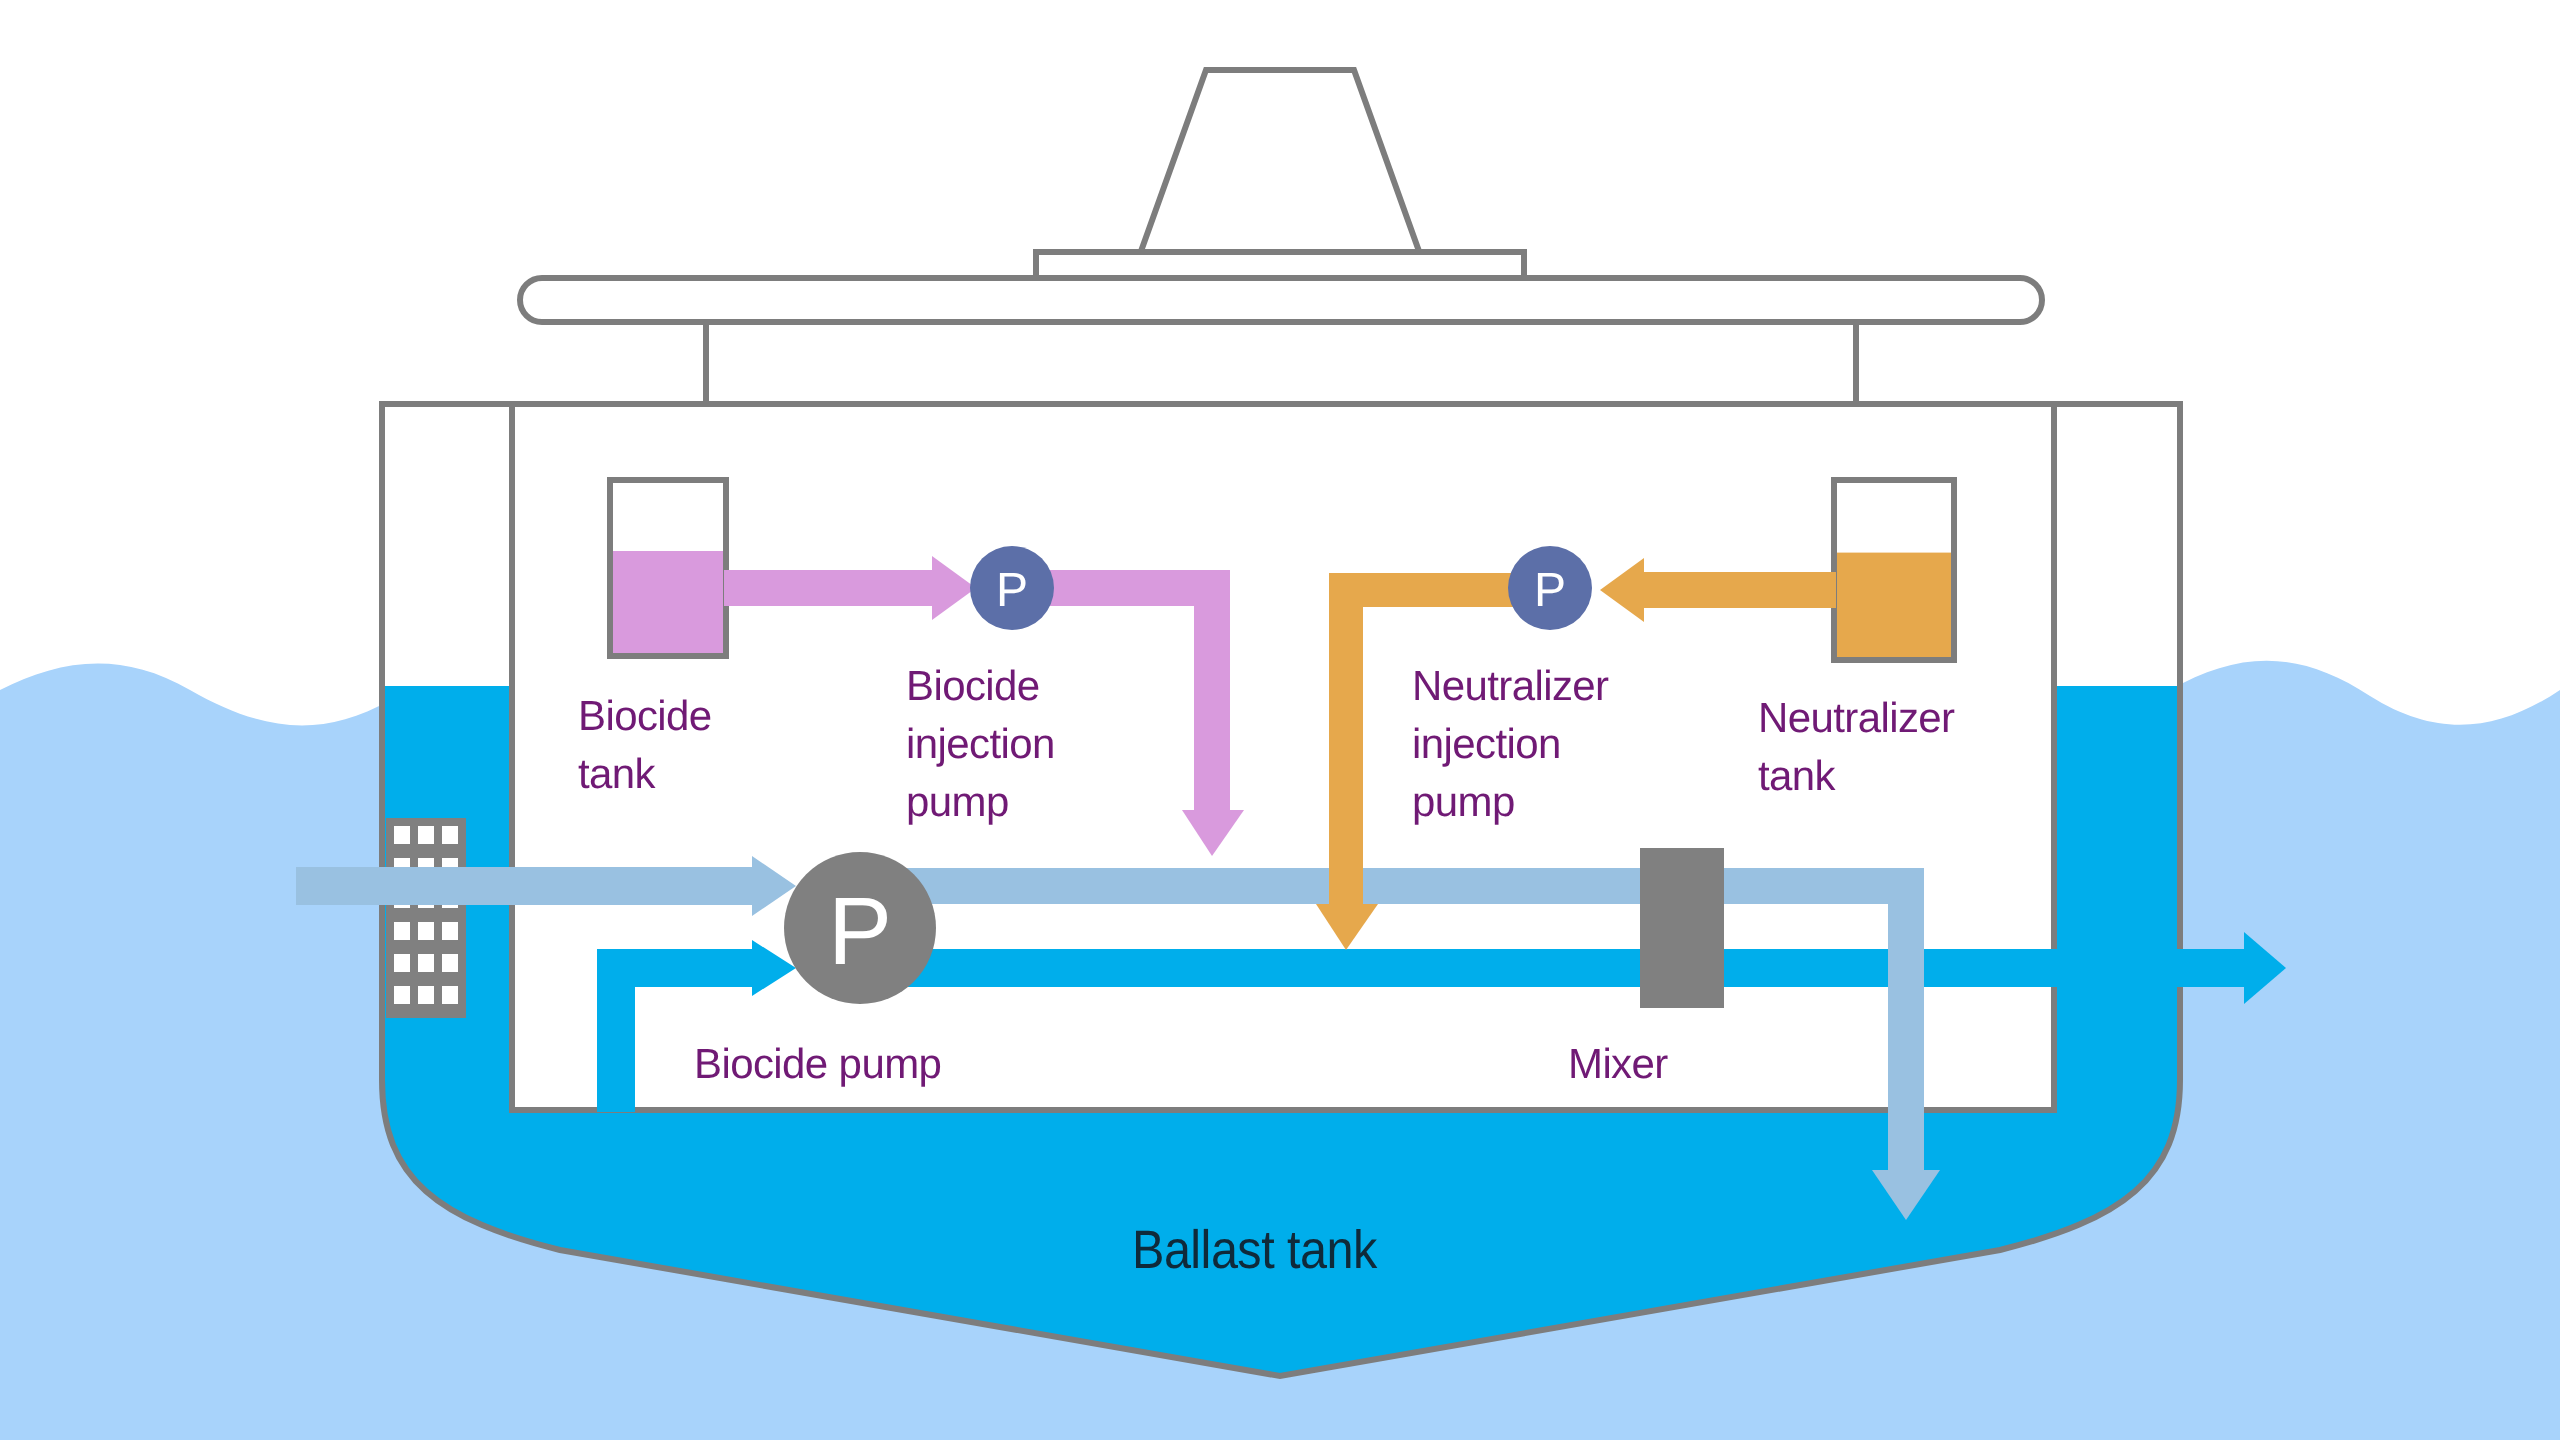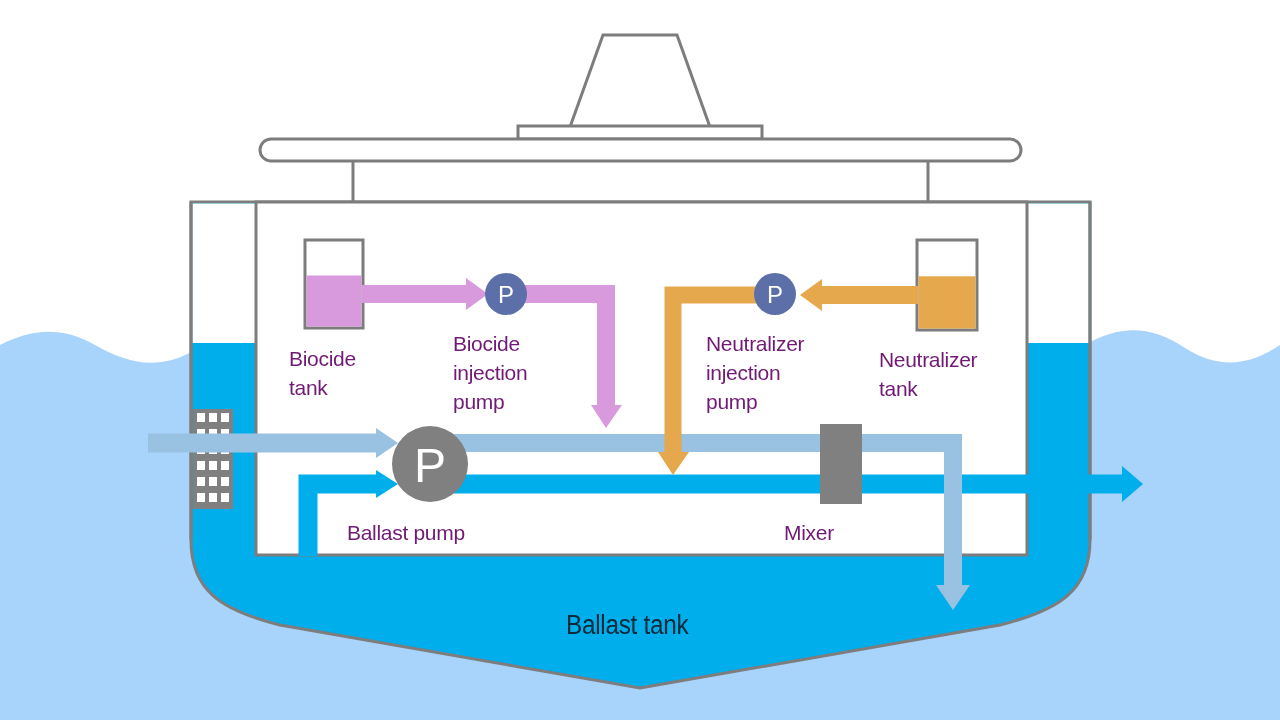--- a/index.html
+++ b/index.html
@@ -111,15 +111,15 @@
 </div>
 <div class="lbl" style="left:706px; top:329px;">
   <span>Neutralizer</span>
   <span>injection</span>
   <span>pump</span>
 </div>
 <div class="lbl" style="left:879px; top:345px;">
   <span>Neutralizer</span>
   <span>tank</span>
 </div>
-<div class="lbl" style="left:347px; top:518px;">Ballast pump</div>
+<div class="lbl" style="left:347px; top:518px;">Biocide pump</div>
 <div class="lbl" style="left:784px; top:518px;">Mixer</div>
 <div class="lbl tank-lbl" style="left:566px; top:611px; font-size:27px; color:#0f2a3a; transform:scaleX(0.9); transform-origin:left;">Ballast tank</div>
 
 </body></html>

